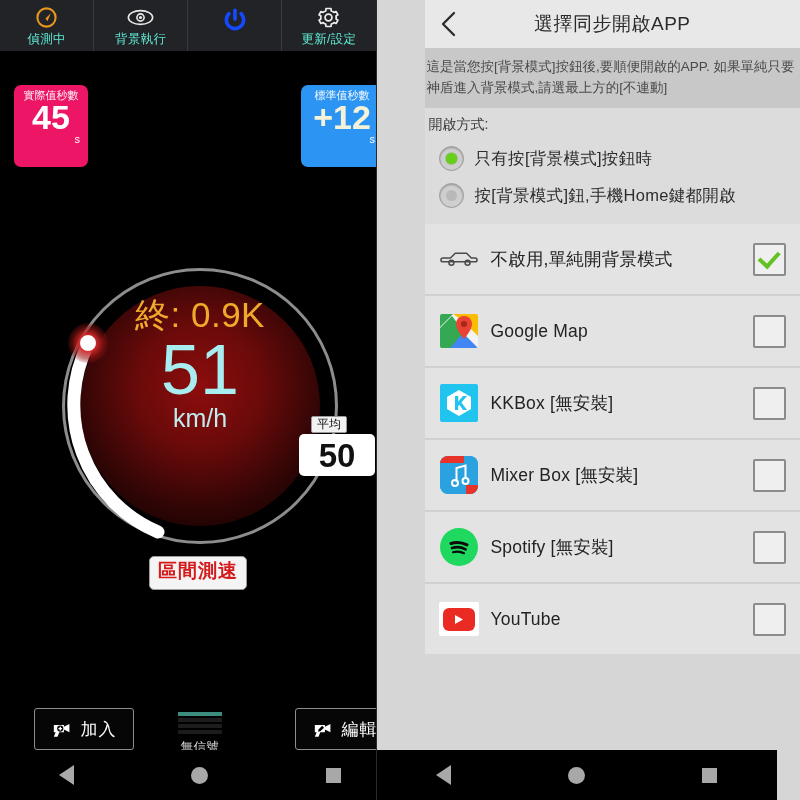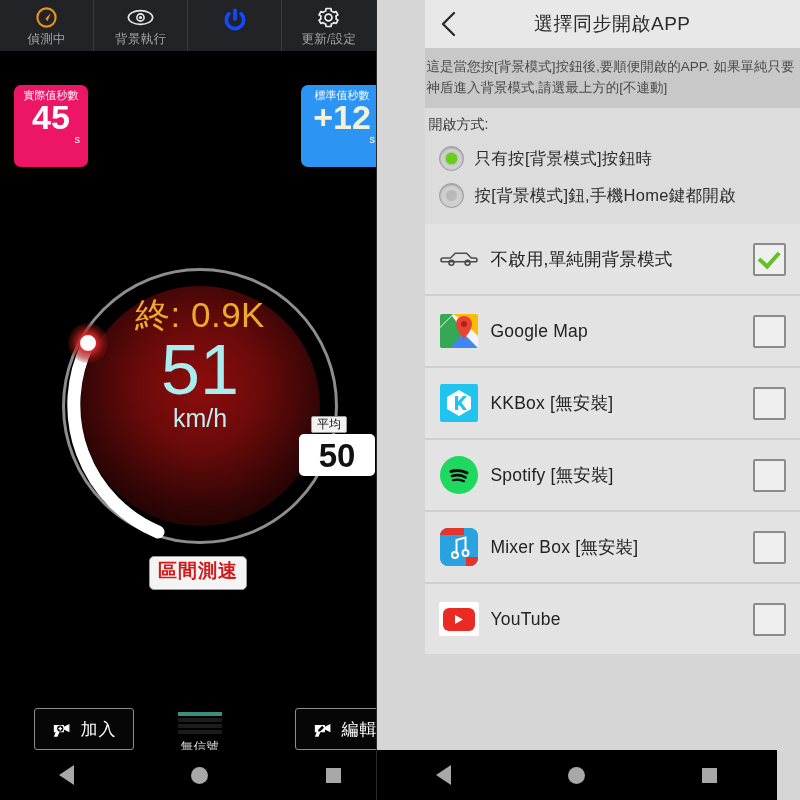--- a/index.html
+++ b/index.html
@@ -7,21 +7,21 @@
   .screen{position:relative;width:800px;height:800px;display:flex;}
 
   
   .left{position:relative;width:400px;height:800px;background:#000;overflow:hidden;}
 
   .toolbar{position:relative;height:52px;background:#222326;display:flex;}
   .tb-item{flex:1;position:relative;display:flex;flex-direction:column;align-items:center;justify-content:flex-start;
            padding-top:5px;box-sizing:border-box;}
   .tb-item + .tb-item{border-left:1px solid #3a3b3f;}
   .tb-ico{height:24px;display:flex;align-items:center;justify-content:center;}
-  .tb-lab{font-size:12.5px;color:#a3a3a3;margin-top:2px;letter-spacing:.3px;white-space:nowrap;}
+  .tb-lab{font-size:12.5px;color:#5eead4;margin-top:2px;letter-spacing:.3px;white-space:nowrap;}
   .tb-sep{position:absolute;bottom:0;left:0;right:0;height:1px;background:#000;}
 
   .stage{position:relative;height:748px;background:#000;}
 
   .badge{position:absolute;border-radius:7px;color:#fff;box-sizing:border-box;padding:4px 8px 5px 8px;
          display:flex;flex-direction:column;}
   .badge .bt{font-size:11px;line-height:12px;opacity:.95;text-align:center;white-space:nowrap;}
   .badge .bv{font-size:34px;line-height:34px;font-weight:bold;text-align:center;margin-top:-1px;}
   .badge .bu{font-size:11px;line-height:11px;text-align:right;}
   .badge.pink{left:14px;top:33px;width:74px;height:82px;background:#ec1566;}
@@ -307,50 +307,50 @@
                 <path d="M11 8 h3.2 v5.5 L19 8 h4 l-5.6 6.4 L23 22 h-4 l-3.6-5.2 -1.2 1.3 V22 H11 z" fill="#21c4ef"></path>
               </svg>
           </div>
         </div>
         <div class="nm">KKBox [無安裝]</div>
         <div class="cbx"></div>
       </div>
 
       <div class="row">
         <div class="ico">
-          <div class="ic-sp">
-            <svg width="28" height="28" viewBox="0 0 28 28">
-                <path d="M6 10.5 c5-1.6 11-1.2 16 1.4" stroke="#0a0a0a" stroke-width="3" fill="none" stroke-linecap="round"></path>
-                <path d="M7 15 c4.3-1.3 9.4-1 13.6 1.3" stroke="#0a0a0a" stroke-width="2.6" fill="none" stroke-linecap="round"></path>
-                <path d="M8 19.2 c3.6-1 7.6-.8 11 1" stroke="#0a0a0a" stroke-width="2.2" fill="none" stroke-linecap="round"></path>
-              </svg>
-          </div>
-        </div>
-        <div class="nm">Spotify [無安裝]</div>
-        <div class="cbx"></div>
-      </div>
-
-      <div class="row">
-        <div class="ico">
           <div class="ic-mx">
             <svg width="38" height="38" viewBox="0 0 38 38">
               <rect x="0" y="0" width="38" height="38" rx="8" fill="#2aa2e0"></rect>
               <path d="M12 27 a3 3 0 1 0 6 0 a3 3 0 1 0-6 0 M16.5 26 V12 l9-2.4 v13" fill="none" stroke="#fff" stroke-width="2"></path>
               <path d="M22.5 25 a3 3 0 1 0 6 0 a3 3 0 1 0-6 0" fill="none" stroke="#fff" stroke-width="2"></path>
               <rect x="0" y="0" width="24" height="7" fill="#e8332a"></rect>
               <rect x="26" y="29" width="12" height="9" fill="#e8332a"></rect>
             </svg>
           </div>
         </div>
         <div class="nm">Mixer Box [無安裝]</div>
         <div class="cbx"></div>
       </div>
 
       <div class="row">
         <div class="ico">
+          <div class="ic-sp">
+            <svg width="28" height="28" viewBox="0 0 28 28">
+                <path d="M6 10.5 c5-1.6 11-1.2 16 1.4" stroke="#0a0a0a" stroke-width="3" fill="none" stroke-linecap="round"></path>
+                <path d="M7 15 c4.3-1.3 9.4-1 13.6 1.3" stroke="#0a0a0a" stroke-width="2.6" fill="none" stroke-linecap="round"></path>
+                <path d="M8 19.2 c3.6-1 7.6-.8 11 1" stroke="#0a0a0a" stroke-width="2.2" fill="none" stroke-linecap="round"></path>
+              </svg>
+          </div>
+        </div>
+        <div class="nm">Spotify [無安裝]</div>
+        <div class="cbx"></div>
+      </div>
+
+      <div class="row">
+        <div class="ico">
           <div class="ic-yt">
               <div class="yt-in">
             <svg width="10" height="11" viewBox="0 0 10 11">
                   <path d="M1 1 L9 5.5 L1 10 z" fill="#fff"></path>
                 </svg>
           </div>
             </div>
         </div>
         <div class="nm">YouTube</div>
         <div class="cbx"></div>

